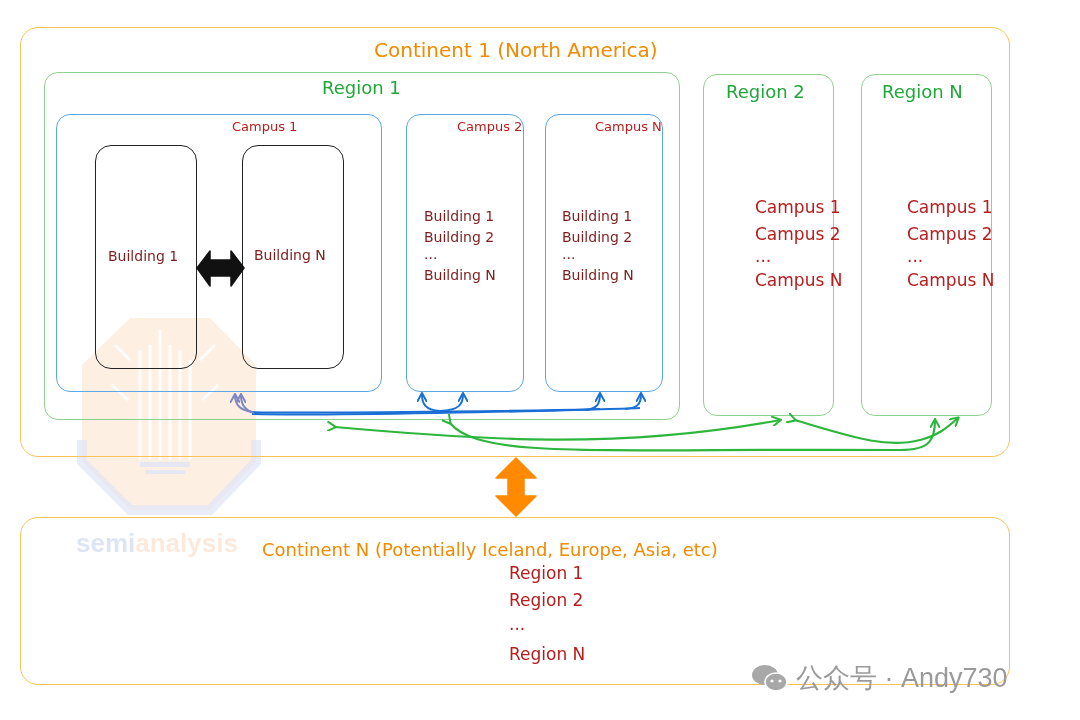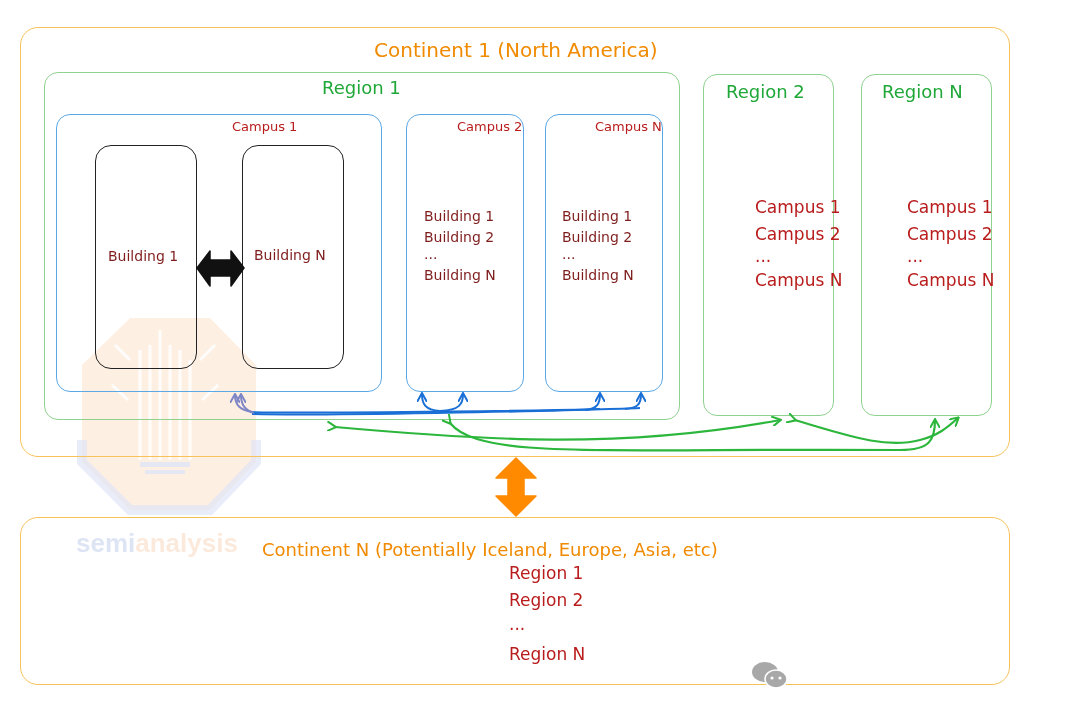--- a/index.html
+++ b/index.html
@@ -150,13 +150,14 @@
   <path d="M516,458 L536,478 L524,478 L524,496 L536,496 L516,516 L496,496 L508,496 L508,478 L496,478 Z" fill="#ff8a00" stroke="#ff8a00" stroke-width="1.5" stroke-linejoin="round"></path>
 </svg>
 
 <div class="footer">
   <svg class="wechat" viewBox="0 0 40 30">
     <ellipse cx="15" cy="12" rx="13" ry="10" fill="#a8a8a8"></ellipse>
     <ellipse cx="26" cy="19" rx="11" ry="9" fill="#a8a8a8" stroke="#fff" stroke-width="1.5"></ellipse>
     <circle cx="22" cy="18" r="1.6" fill="#fff"></circle>
       <circle cx="30" cy="18" r="1.6" fill="#fff"></circle>
   </svg>
+  <span>公众号 · Andy730</span>
 </div>
 
 </body></html>

